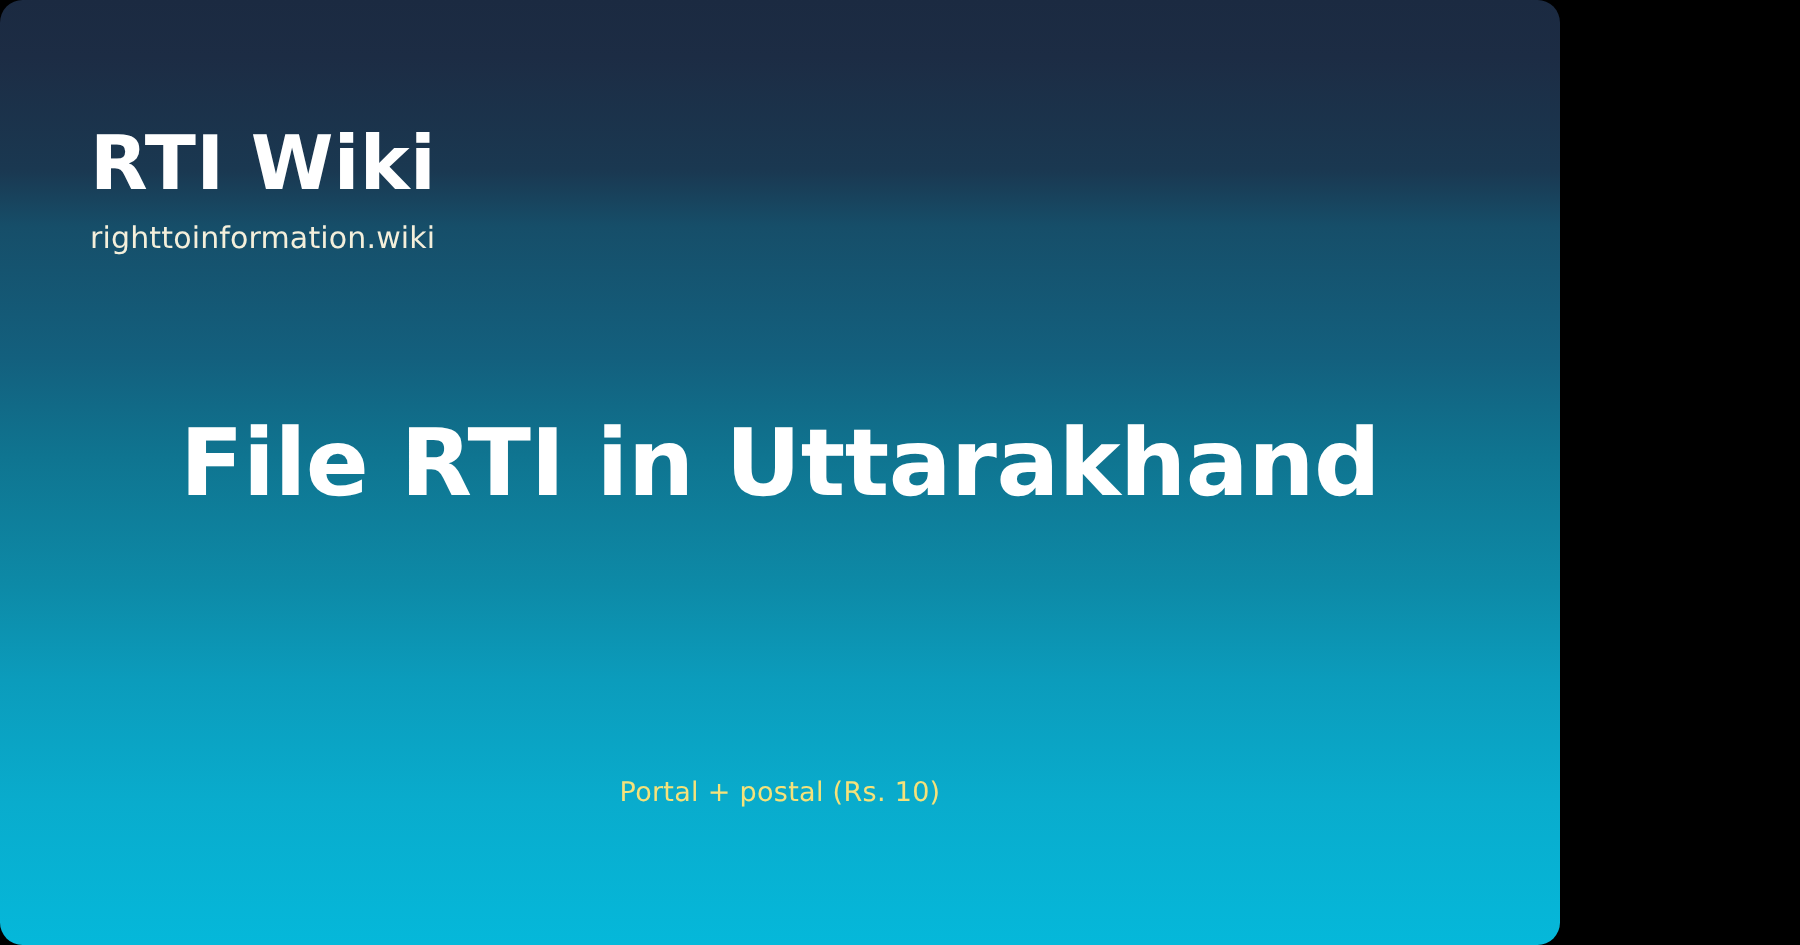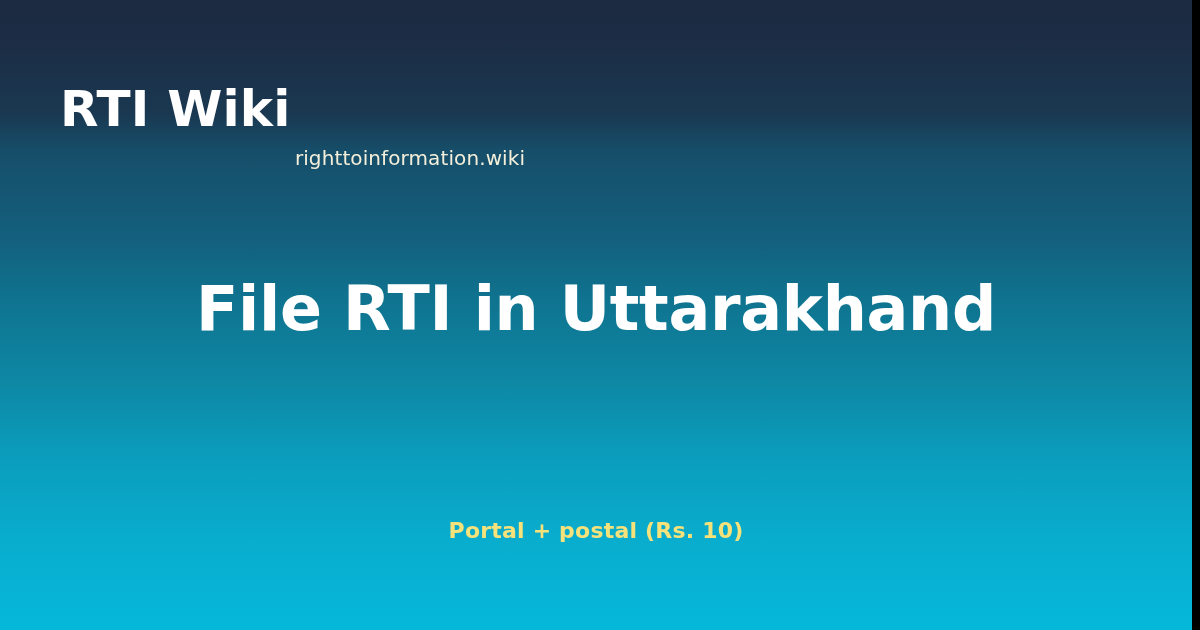--- a/index.html
+++ b/index.html
@@ -7,38 +7,39 @@
     margin: 0;
     padding: 0;
     background: #000;
   }
   body {
     font-family: "DejaVu Sans", "Liberation Sans", sans-serif;
   }
 
   .og-card {
     position: relative;
-    width: 1192px;
+    width: 1040px;
     height: 630px;
     overflow: hidden;
     box-sizing: border-box;
     background-color: #0f7490;
     background-image: linear-gradient(
       180deg,
       #1b2a41   0%,
       #1c2c44   6%,
       #1a3851  18%,
       #164e69  24%,
       #13607e  38%,
       #0f7490  48%,
       #0d8aa7  62%,
       #0b9cbc  72%,
       #09accd  85%,
       #05b8da 100%
     );
+    border-radius: 15px;
   }
 
   
   .brand {
     position: absolute;
     left: 60px;
     top: 84px;
     width: 700px;
   }
 
@@ -54,21 +55,20 @@
 
   .brand-domain {
     display: block;
     margin-top: 14px;
     font-size: 20px;
     line-height: 1.0;
     font-weight: 400;
     color: #f4efdb;
     letter-spacing: 0.1px;
     white-space: nowrap;
-    text-align: center;
   }
 
   
   .headline-wrap {
     position: absolute;
     left: 0;
     right: 0;
     top: 258px;
     padding: 0 60px;
     box-sizing: border-box;
@@ -92,23 +92,23 @@
     right: 0;
     top: 518px;
     padding: 0 60px;
     box-sizing: border-box;
     text-align: center;
   }
 
   .caption {
     display: block;
     margin: 0;
-    font-size: 22px;
+    font-size: 18px;
     line-height: 1.2;
-    font-weight: 700;
+    font-weight: 400;
     color: #f5e27a;
     letter-spacing: 0.2px;
   }
 </style>
 </head>
 <body>
 
 <div class="og-card">
 
   <div class="brand">

